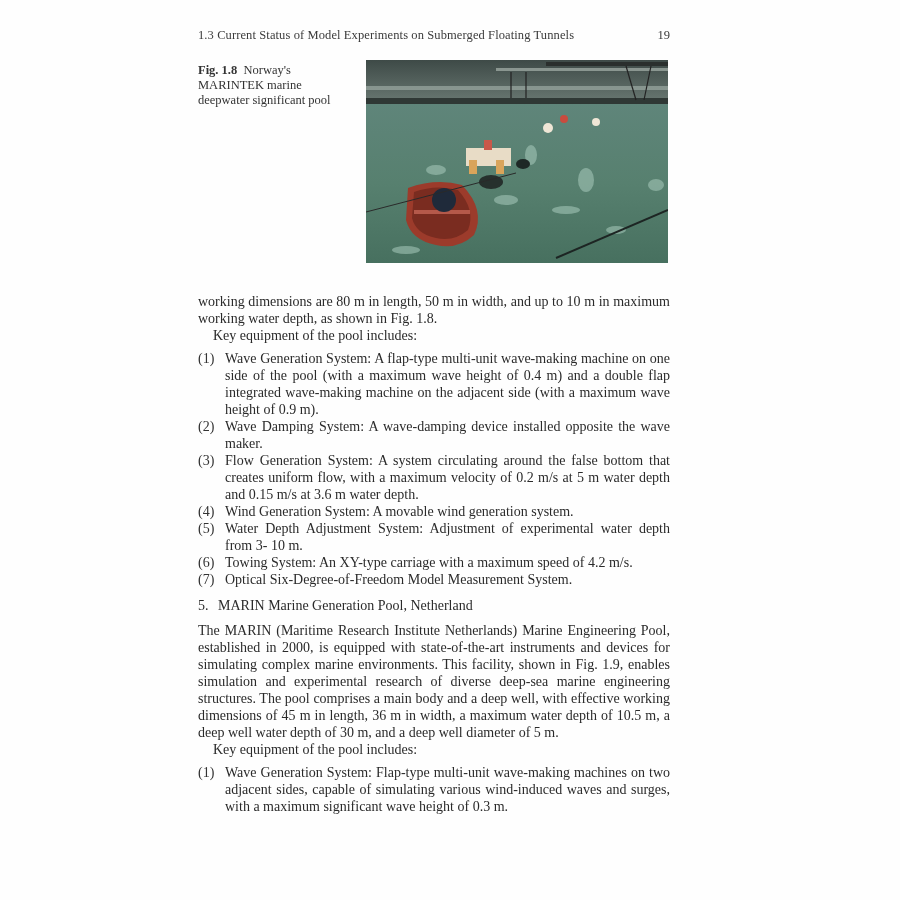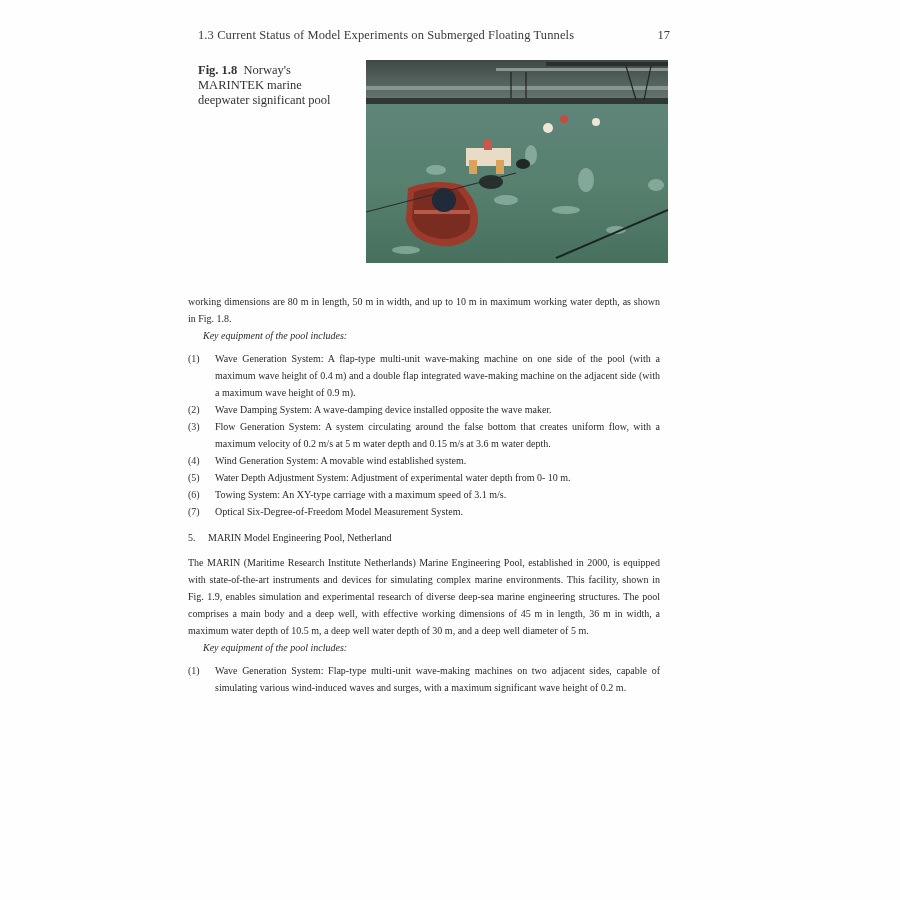--- a/index.html
+++ b/index.html
@@ -44,29 +44,29 @@
       left: 366px;
       top: 60px;
       width: 302px;
       height: 203px;
       overflow: hidden;
       background: #4f7a6c;
     }
     .figure svg { display: block; }
     .body {
       position: absolute;
-      left: 188px;
+      left: 198px;
       top: 293px;
       width: 472px;
-      font-size: 10px;
+      font-size: 14px;
       line-height: 17px;
       color: #2a2a2a;
     }
     .p { text-align: justify; margin: 0; }
-    .indent { text-indent: 15px; font-style: italic; }
+    .indent { text-indent: 15px; }
     .list { margin: 6px 0 0 0; padding: 0; list-style: none; }
     .list li {
       display: flex;
       margin: 0;
     }
     .list .num {
       flex: 0 0 27px;
       color: #333;
     }
     .list .txt {
@@ -79,21 +79,21 @@
     }
     .subhead .num { flex: 0 0 20px; }
   </style>
 </head>
 <body>
 
 <div class="page">
 
   <div class="running-head">
     <span class="sec">1.3  Current Status of Model Experiments on Submerged Floating Tunnels</span>
-    <span>17</span>
+    <span>19</span>
   </div>
 
   <div class="caption">
     <b>Fig. 1.8</b>&nbsp;
     <span>Norway's MARINTEK marine deepwater significant pool</span>
   </div>
 
   <div class="figure">
     <svg width="302" height="203" viewBox="0 0 302 203">
       <defs>
@@ -171,45 +171,45 @@
       <li>
           <span class="num">(2)</span>
           <span class="txt">Wave Damping System: A wave-damping device installed opposite the wave maker.</span>
         </li>
       <li>
           <span class="num">(3)</span>
           <span class="txt">Flow Generation System: A system circulating around the false bottom that creates uniform flow, with a maximum velocity of 0.2 m/s at 5 m water depth and 0.15 m/s at 3.6 m water depth.</span>
         </li>
       <li>
           <span class="num">(4)</span>
-          <span class="txt">Wind Generation System: A movable wind established system.</span>
+          <span class="txt">Wind Generation System: A movable wind generation system.</span>
         </li>
       <li>
           <span class="num">(5)</span>
-          <span class="txt">Water Depth Adjustment System: Adjustment of experimental water depth from 0- 10 m.</span>
+          <span class="txt">Water Depth Adjustment System: Adjustment of experimental water depth from 3- 10 m.</span>
         </li>
       <li>
           <span class="num">(6)</span>
-          <span class="txt">Towing System: An XY-type carriage with a maximum speed of 3.1 m/s.</span>
+          <span class="txt">Towing System: An XY-type carriage with a maximum speed of 4.2 m/s.</span>
         </li>
       <li>
           <span class="num">(7)</span>
           <span class="txt">Optical Six-Degree-of-Freedom Model Measurement System.</span>
         </li>
     </ul>
 
     <div class="subhead">
       <span class="num">5.</span>
-      <span>MARIN Model Engineering Pool, Netherland</span>
+      <span>MARIN Marine Generation Pool, Netherland</span>
     </div>
 
     <p class="p">The MARIN (Maritime Research Institute Netherlands) Marine Engineering Pool, established in 2000, is equipped with state-of-the-art instruments and devices for simulating complex marine environments. This facility, shown in Fig. 1.9, enables simulation and experimental research of diverse deep-sea marine engineering structures. The pool comprises a main body and a deep well, with effective working dimensions of 45 m in length, 36 m in width, a maximum water depth of 10.5 m, a deep well water depth of 30 m, and a deep well diameter of 5 m.</p>
     <p class="p indent">Key equipment of the pool includes:</p>
 
     <ul class="list">
       <li>
           <span class="num">(1)</span>
-          <span class="txt">Wave Generation System: Flap-type multi-unit wave-making machines on two adjacent sides, capable of simulating various wind-induced waves and surges, with a maximum significant wave height of 0.2 m.</span>
+          <span class="txt">Wave Generation System: Flap-type multi-unit wave-making machines on two adjacent sides, capable of simulating various wind-induced waves and surges, with a maximum significant wave height of 0.3 m.</span>
         </li>
     </ul>
   </div>
 
 </div>
 
 </body></html>

